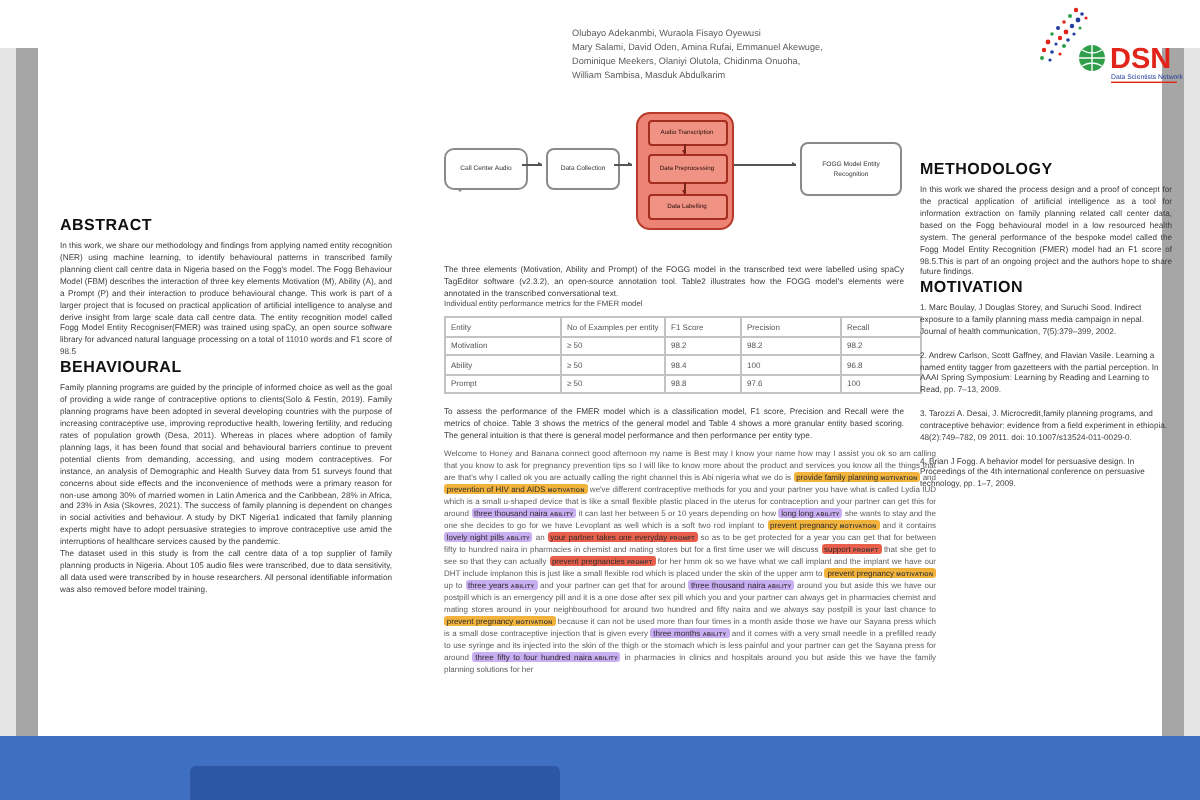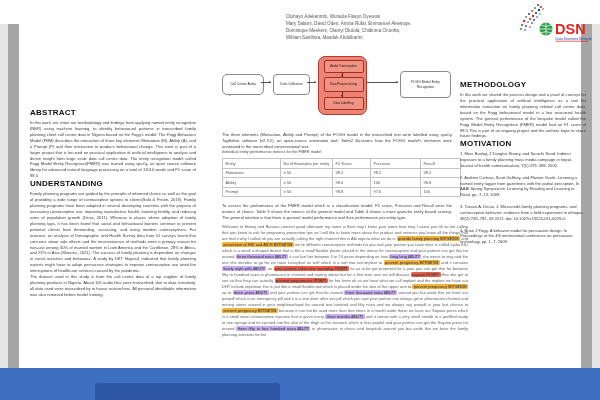--- a/index.html
+++ b/index.html
@@ -112,21 +112,21 @@
       </g>
       <text x="39" y="32" font-size="14.5" class="dsn-word" fill="#e1251b">DSN</text>
       <text x="39.5" y="37.5" font-size="3.4" fill="#1f3e9e">Data Scientists Network</text>
       <rect x="39.5" y="38.8" width="33" height="0.7" fill="#e1251b"></rect>
     </svg>
   </div>
 
   <div class="abs col-a">
     <h2 class="sec">ABSTRACT</h2>
     <p class="body">In this work, we share our methodology and findings from applying named entity recognition (NER) using machine learning, to identify behavioural patterns in transcribed family planning client call centre data in Nigeria based on the Fogg's model. The Fogg Behaviour Model (FBM) describes the interaction of three key elements Motivation (M), Ability (A), and a Prompt (P) and their interaction to produce behavioural change. This work is part of a larger project that is focused on practical application of artificial intelligence to analyse and derive insight from large scale data call centre data. The entity recognition model called Fogg Model Entity Recogniser(FMER) was trained using spaCy, an open source software library for advanced natural language processing on a total of 11010 words and F1 score of 98.5</p>
-    <h2 class="sec mt">UNDERSTANDING</h2>
+    <h2 class="sec mt">BEHAVIOURAL</h2>
     <p class="body">Family planning programs are guided by the principle of informed choice as well as the goal of providing a wide range of contraceptive options to clients(Solo &amp; Festin, 2019). Family planning programs have been adopted in several developing countries with the purpose of increasing contraceptive use, improving reproductive health, lowering fertility, and reducing rates of population growth (Desa, 2011). Whereas in places where adoption of family planning lags, it has been found that social and behavioural barriers continue to prevent potential clients from demanding, accessing, and using modern contraceptives. For instance, an analysis of Demographic and Health Survey data from 51 surveys found that concerns about side effects and the inconvenience of methods were a primary reason for non-use among 30% of married women in Latin America and the Caribbean, 28% in Africa, and 23% in Asia (Skovres, 2021). The success of family planning is dependent on changes in social activities and behaviour. A study by DKT Nigeria1 indicated that family planning experts might have to adopt persuasive strategies to improve contraceptive use amid the interruptions of healthcare services caused by the pandemic.</p>
     <p class="body">The dataset used in this study is from the call centre data of a top supplier of family planning products in Nigeria. About 105 audio files were transcribed, due to data sensitivity, all data used were transcribed by in house researchers. All personal identifiable information was also removed before model training.</p>
   </div>
 
   <div class="abs col-b">
     <div class="diagram">
       <div class="dnode bubble">
         <span>Call Center Audio</span>
       </div>
       <div class="harrow ha1"></div>

